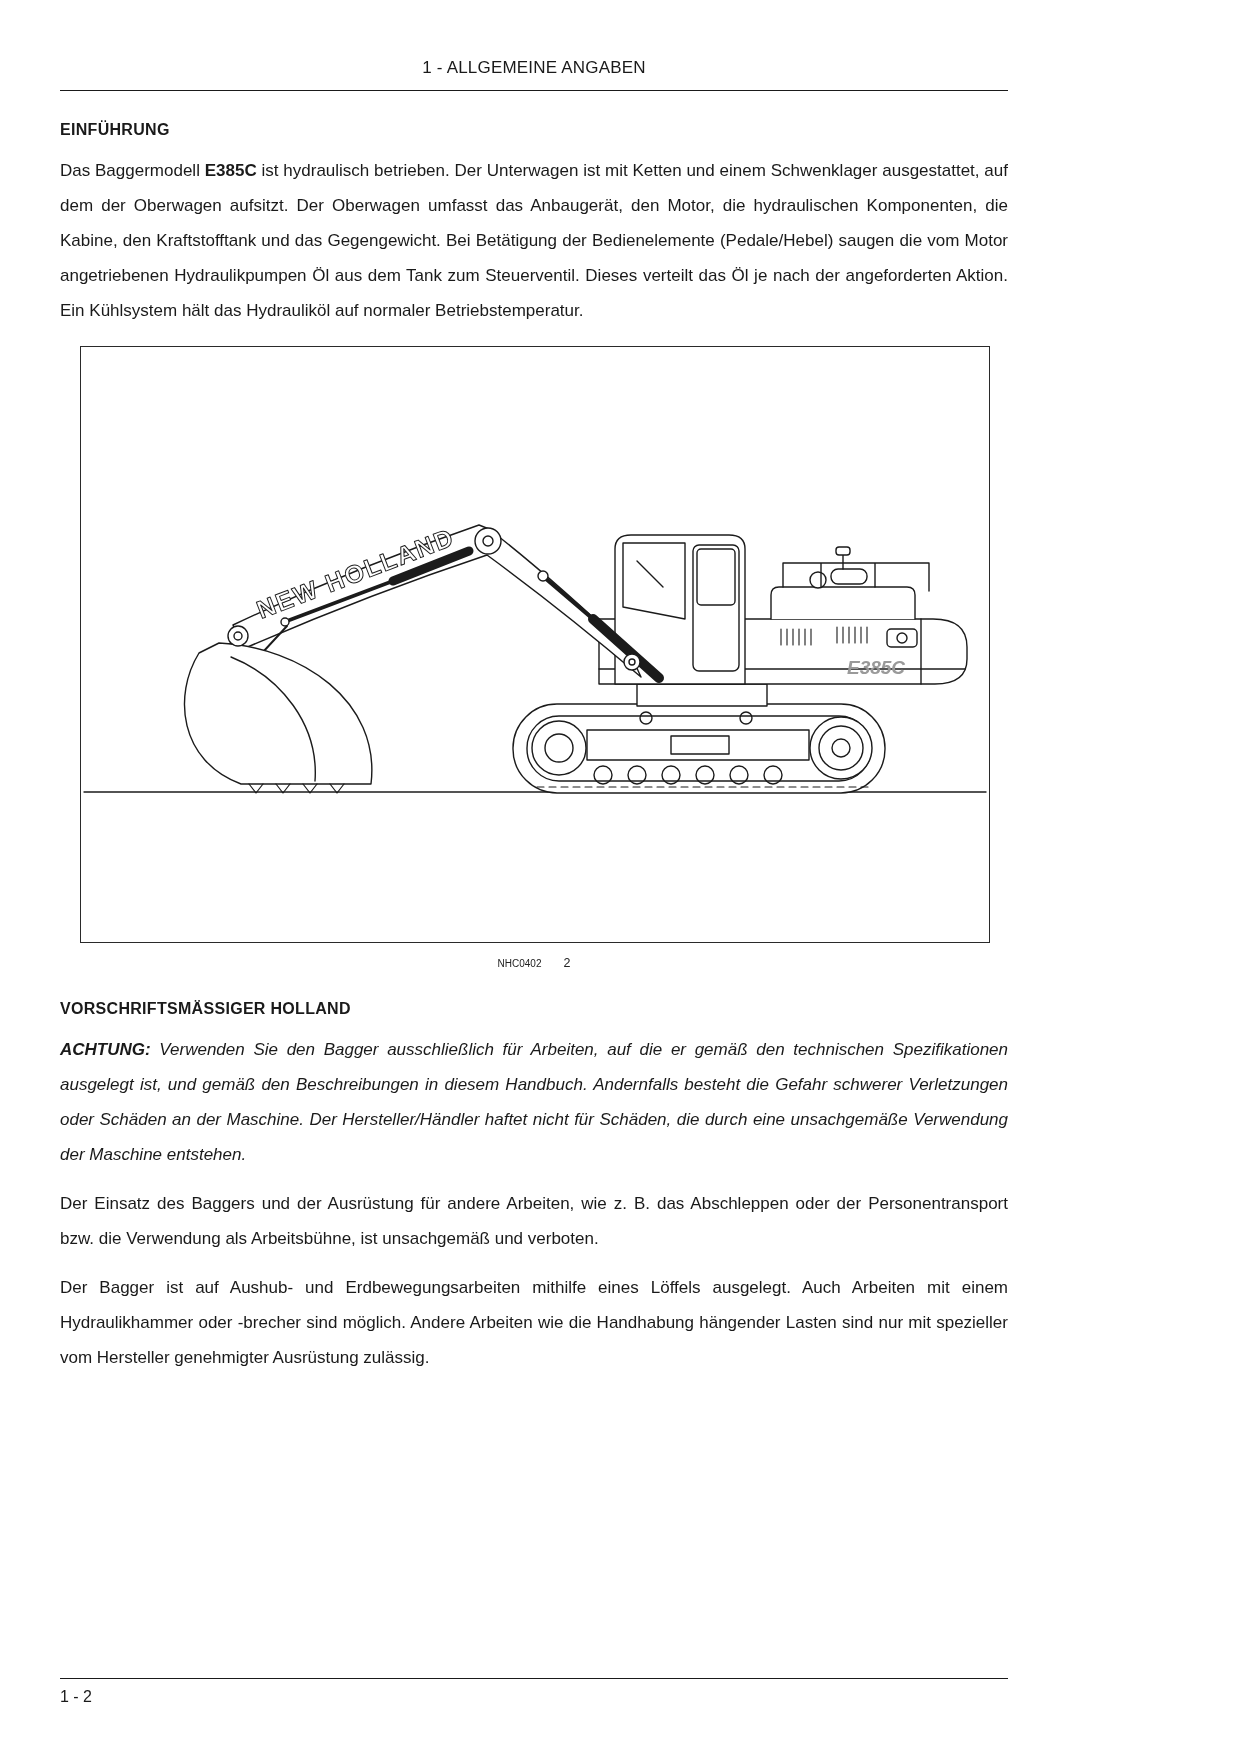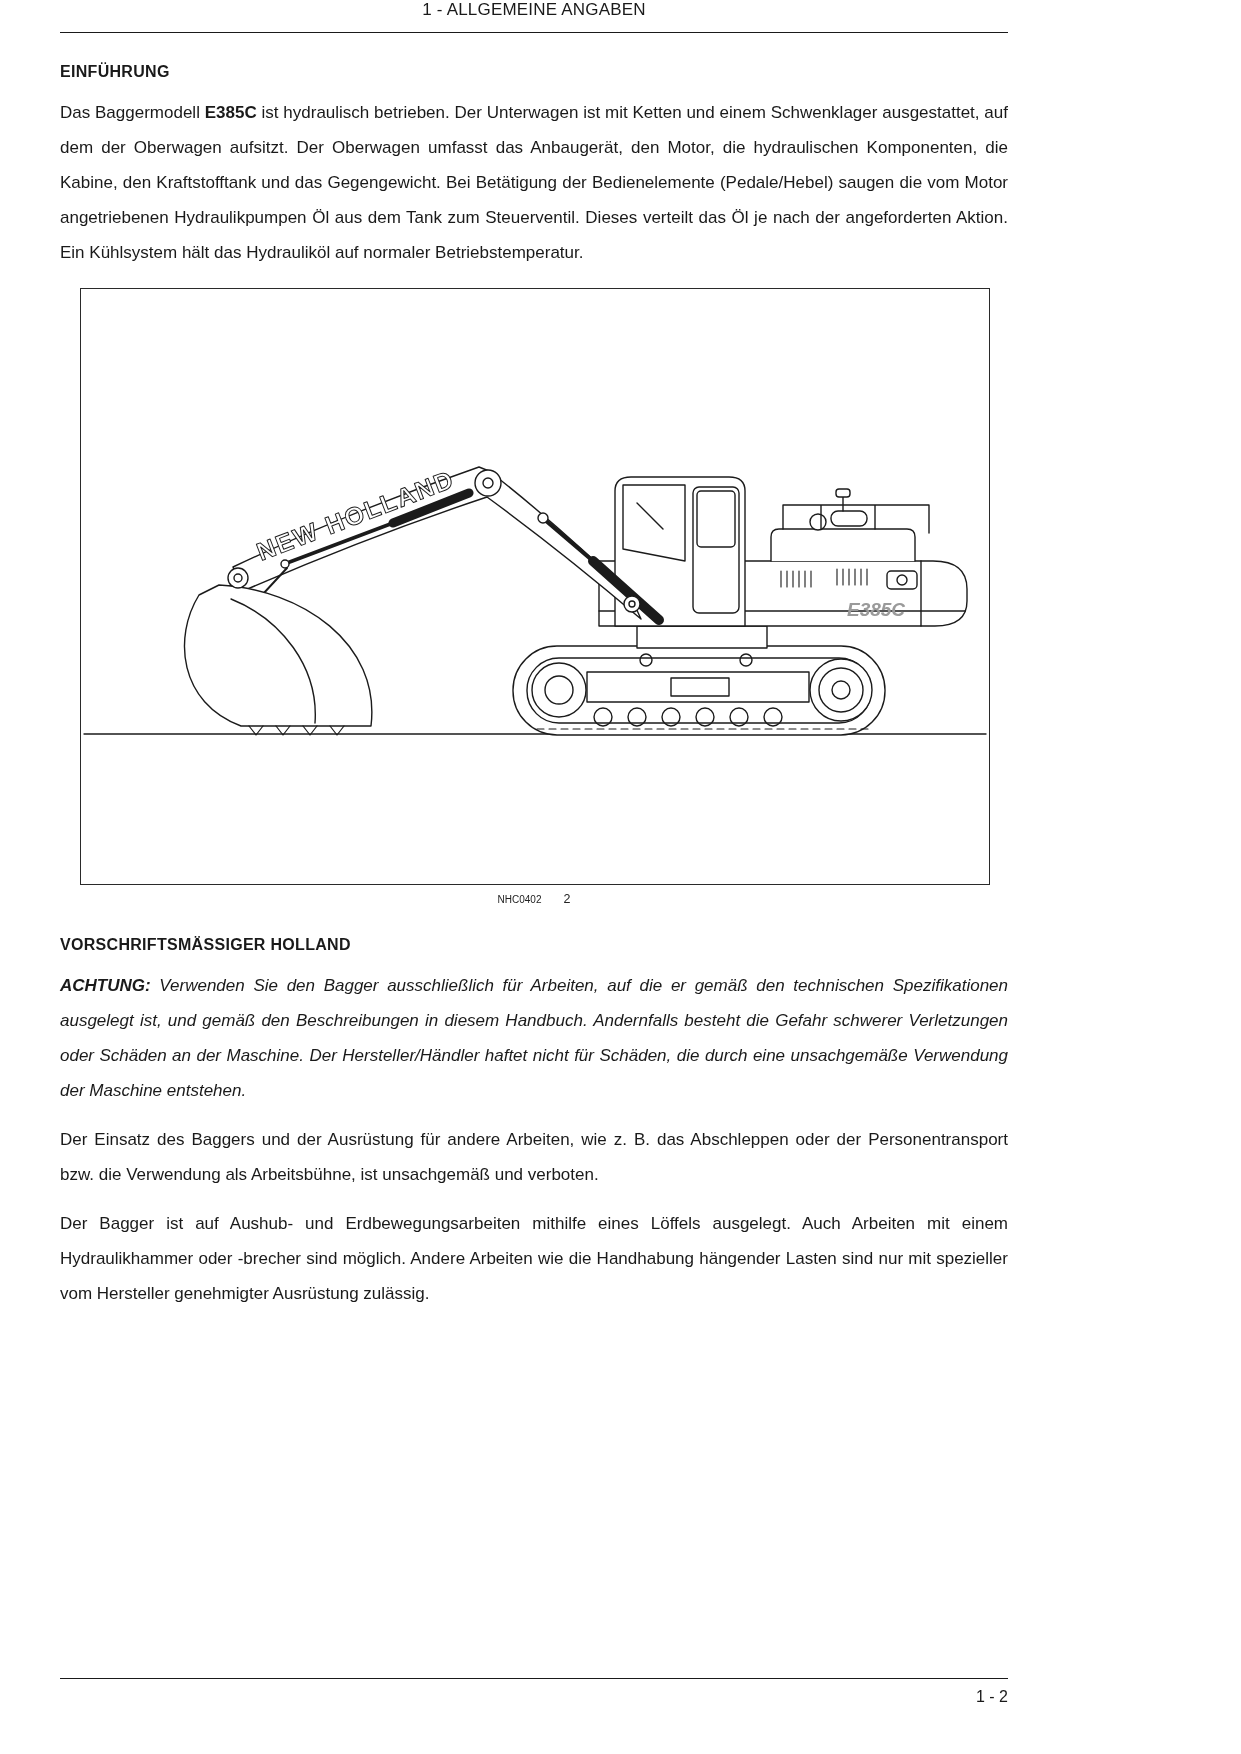--- a/index.html
+++ b/index.html
@@ -5,21 +5,21 @@
   html,body{margin:0;padding:0;background:#ffffff;}
   body{
     width:1241px;height:1754px;
     font-family:"Liberation Sans", sans-serif;
     color:#1a1a1a;
     -webkit-font-smoothing:antialiased;
   }
   .page{position:relative;width:1241px;height:1754px;overflow:hidden;background:#fff;}
   .content{position:absolute;left:60px;top:0;width:948px;}
 
-  .header{text-align:center;font-size:17px;letter-spacing:.2px;}
+  .header{padding-top:58px;text-align:center;font-size:17px;letter-spacing:.2px;}
   .header-rule{border:none;border-top:1.6px solid #1a1a1a;margin:12px 0 0 0;}
 
   h2.section{
     font-size:16px;font-weight:bold;letter-spacing:.3px;
     margin:30px 0 0 0;
   }
   p.body{
     font-size:17px;line-height:35px;text-align:justify;
     margin:14px 0 0 0;
   }
@@ -28,29 +28,29 @@
   p.warning .warn-label{font-weight:bold;font-style:italic;}
 
   .figure-frame{
     margin:18px 0 0 20px;
     width:908px;height:595px;
     border:1.3px solid #2a2a2a;
     box-sizing:content-box;
     background:#fff;
   }
   .figure-caption{
-    width:908px;margin-left:20px;margin-top:7px;
+    width:908px;margin-left:20px;margin-top:13px;
     text-align:center;font-size:10px;color:#222;
   }
   .figure-caption .cap-num{font-size:12.5px;margin-left:22px;}
 
   .footer{
     position:absolute;left:60px;top:1678px;width:948px;
     border-top:1.6px solid #1a1a1a;
-    text-align:right;padding-top:9px;font-size:16px;
+    text-align:left;padding-top:9px;font-size:16px;
   }
 </style>
 </head>
 <body>
 
 <div class="page">
   <div class="content">
 
     <div class="header">
       <span>1 - ALLGEMEINE ANGABEN</span>

